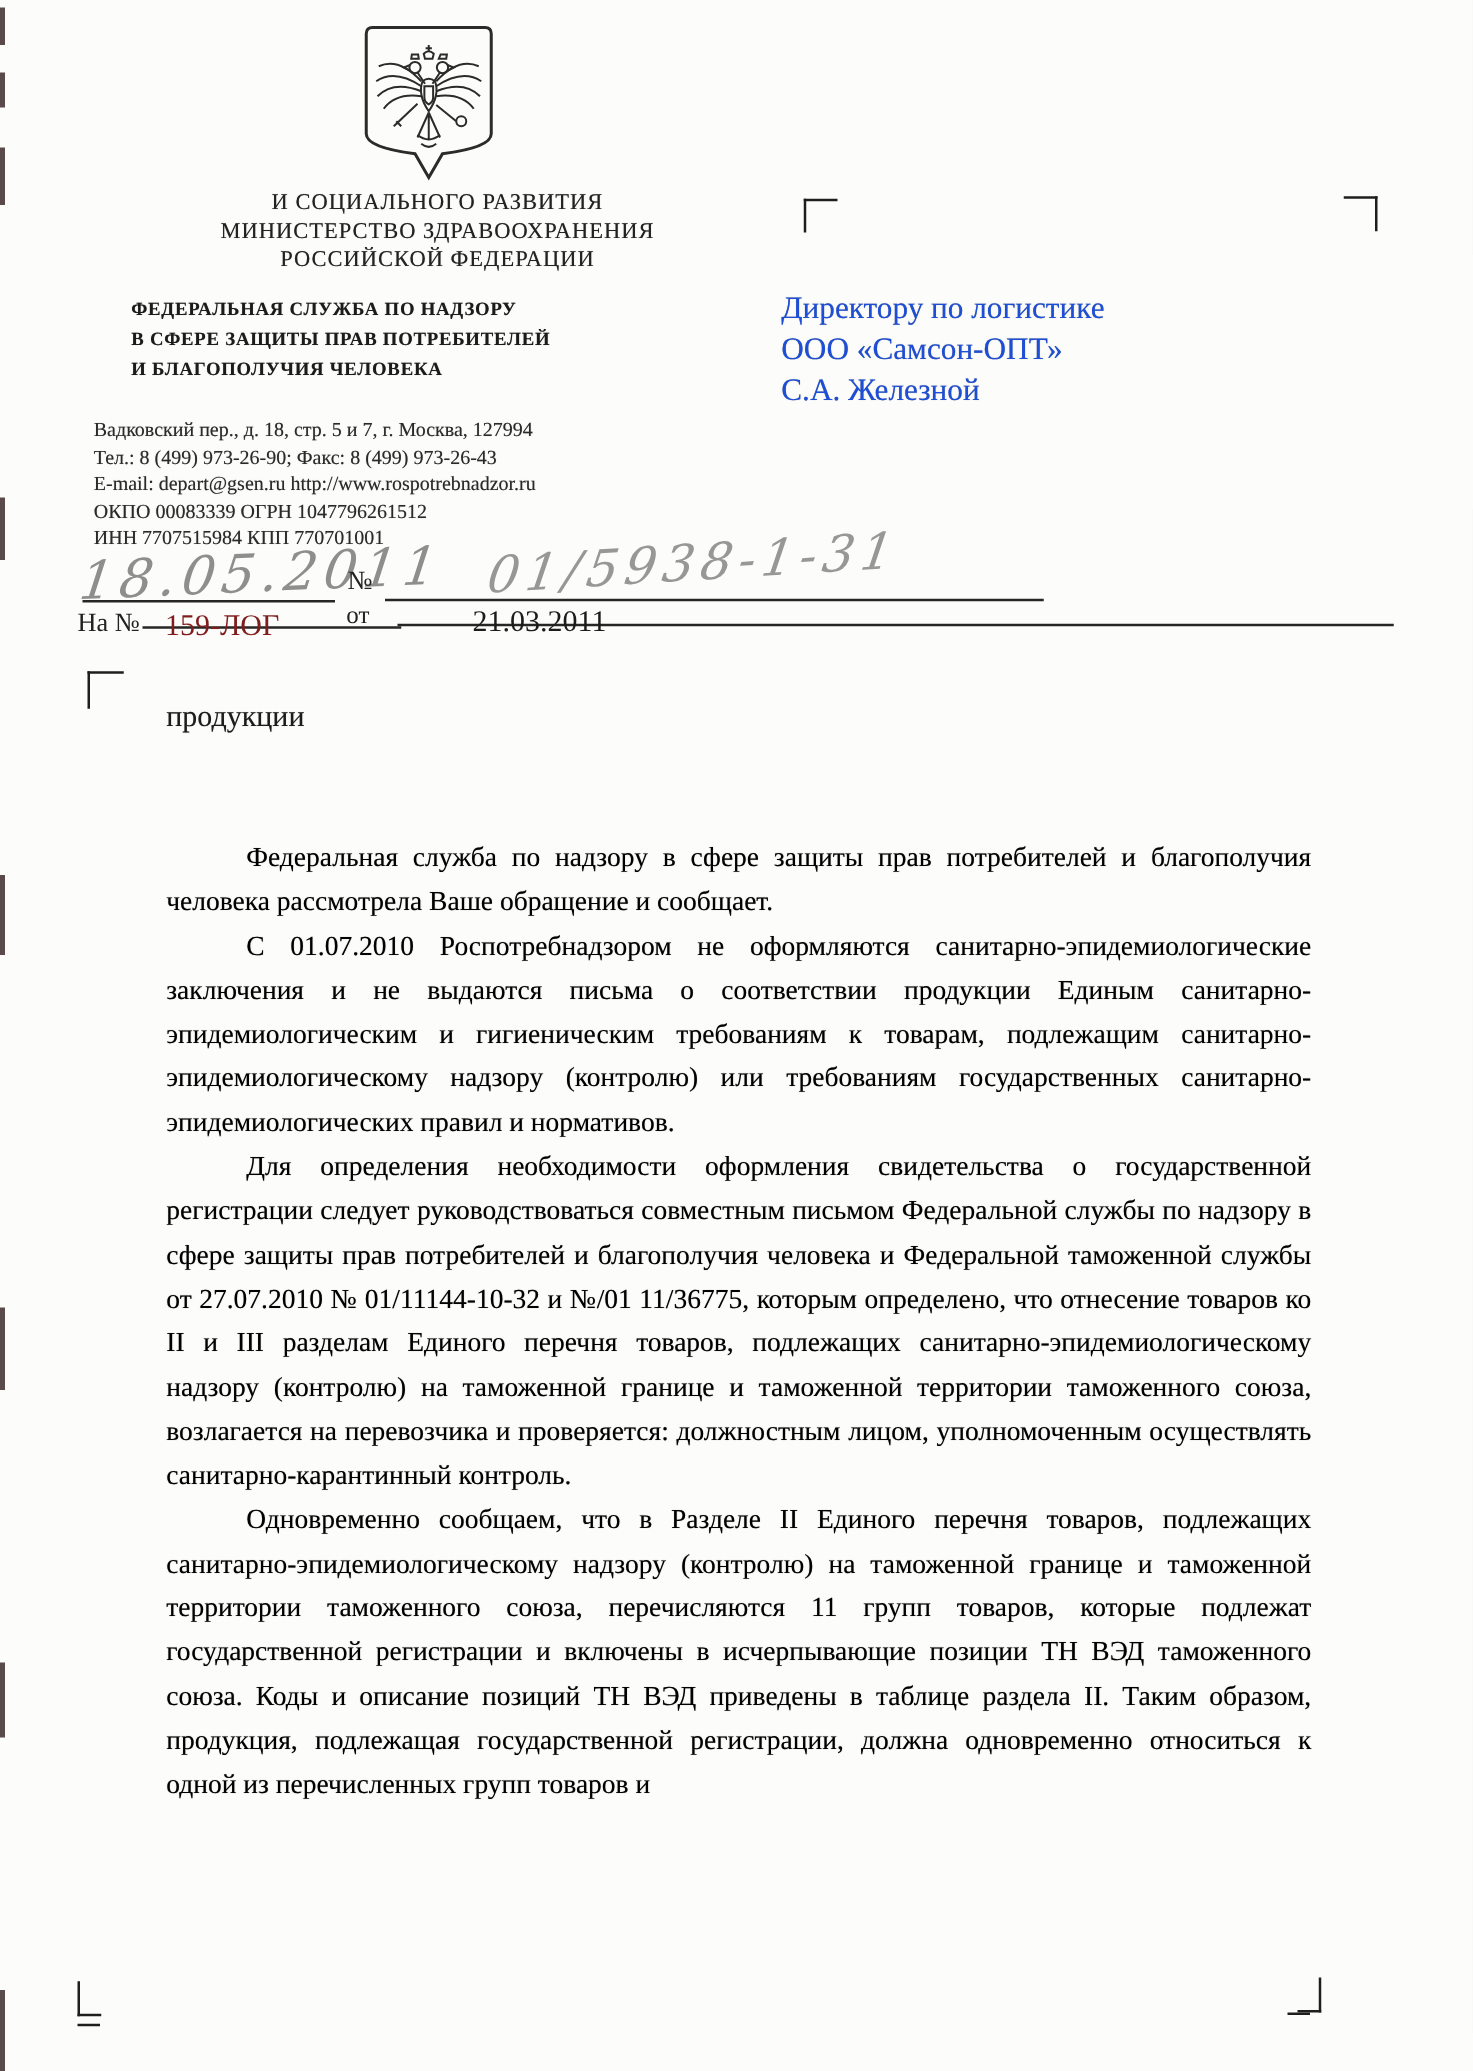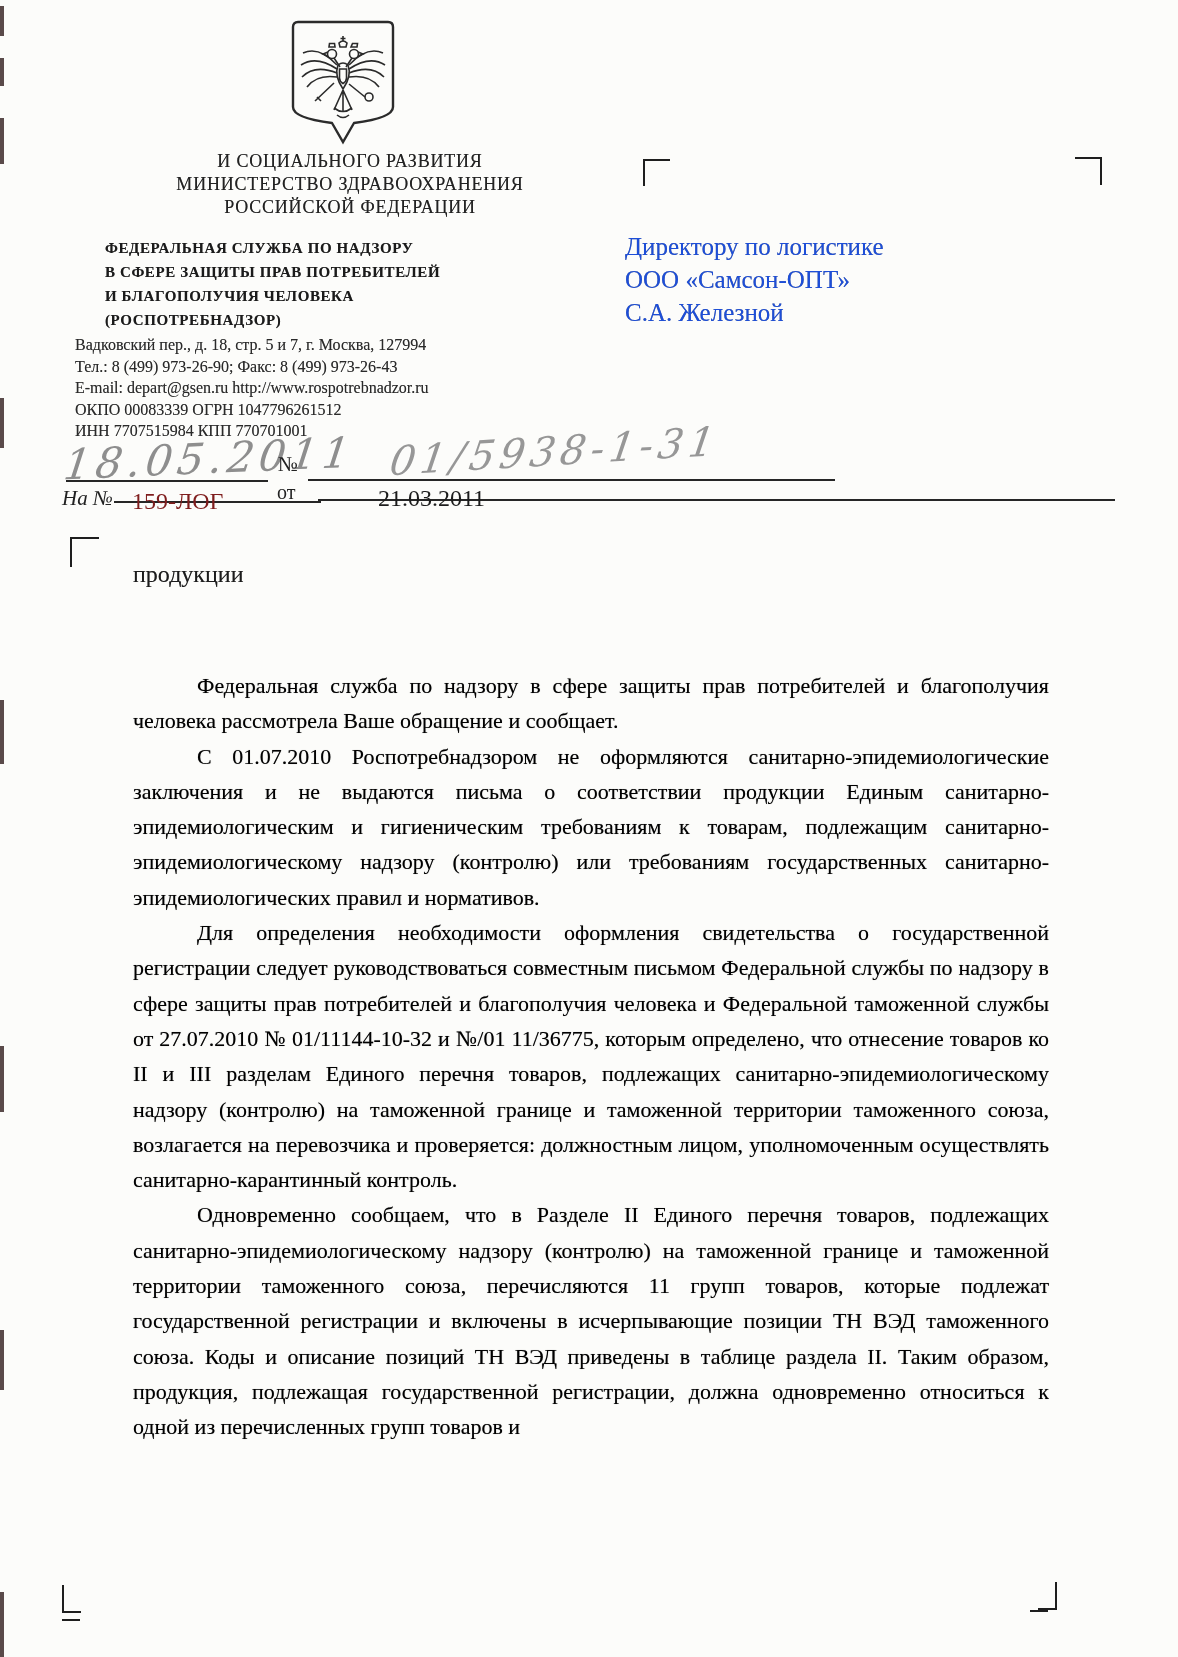--- a/index.html
+++ b/index.html
@@ -45,21 +45,21 @@
   }
   .hw-date{
     position:absolute;left:64px;top:434px;font-size:42px;letter-spacing:5px;
     transform:rotate(-2.5deg) skewX(-10deg);
   }
   .hw-num{
     position:absolute;left:390px;top:428px;font-size:40px;letter-spacing:5px;
     transform:rotate(-3.5deg) skewX(-12deg);color:#979797;
   }
   .no-label{position:absolute;left:278px;top:452px;font-size:21px;color:#222;}
-  .na-no-label{position:absolute;left:62px;top:486px;font-size:21px;color:#222;font-style:italic;}
+  .na-no-label{position:absolute;left:62px;top:486px;font-size:21px;color:#222;}
   .ot-label{position:absolute;left:277px;top:481px;font-size:20px;color:#222;}
   .in-num{position:absolute;left:132px;top:488px;font-size:24px;color:#7f1d1d;}
   .in-date{position:absolute;left:330px;top:485px;font-size:24px;color:#1c1c1c;margin-left:48px;}
   .rule{position:absolute;height:2px;background:#262626;}
   .rule-date{left:66px;top:480px;width:202px;}
   .rule-num{left:308px;top:479px;width:527px;}
   .rule-innum{left:114px;top:501px;width:207px;height:2px;}
   .rule-indate{left:318px;top:499px;width:797px;height:2px;}
   
   .subject{
@@ -139,21 +139,20 @@
   <div class="ministry">
     <div>И СОЦИАЛЬНОГО РАЗВИТИЯ</div>
     <div>МИНИСТЕРСТВО ЗДРАВООХРАНЕНИЯ</div>
     <div>РОССИЙСКОЙ ФЕДЕРАЦИИ</div>
   </div>
 
   <div class="agency">
     <div>ФЕДЕРАЛЬНАЯ СЛУЖБА ПО НАДЗОРУ</div>
     <div>В СФЕРЕ ЗАЩИТЫ ПРАВ ПОТРЕБИТЕЛЕЙ</div>
     <div>И БЛАГОПОЛУЧИЯ ЧЕЛОВЕКА</div>
-    <div>(РОСПОТРЕБНАДЗОР)</div>
   </div>
 
   <div class="contacts">
     <div>Вадковский пер., д. 18, стр. 5 и 7,  г. Москва, 127994</div>
     <div>Тел.: 8 (499) 973-26-90; Факс: 8 (499) 973-26-43</div>
     <div>E-mail: depart@gsen.ru  http://www.rospotrebnadzor.ru</div>
     <div>ОКПО 00083339  ОГРН 1047796261512</div>
     <div>ИНН 7707515984  КПП 770701001</div>
   </div>
 

